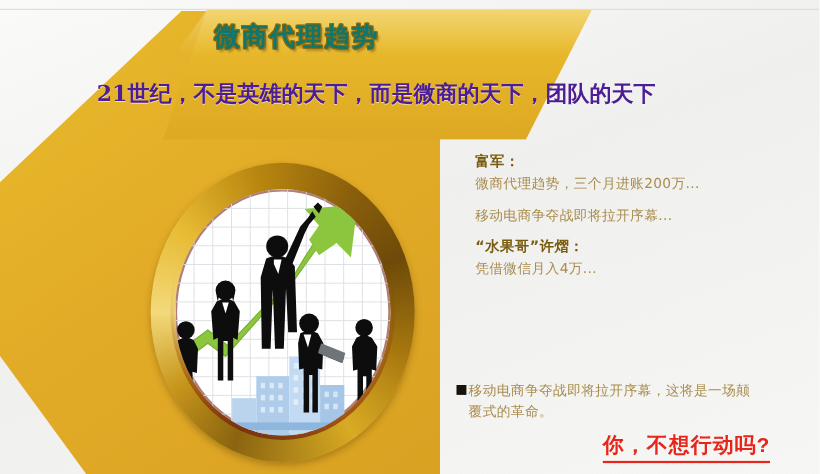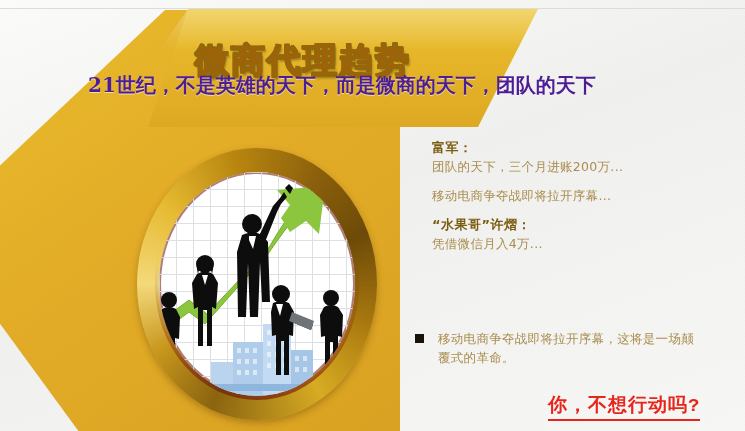--- a/index.html
+++ b/index.html
@@ -61,32 +61,31 @@
     background: linear-gradient(180deg, rgba(255,255,255,.28), rgba(255,255,255,0));
     clip-path: polygon(40px 0px, 390px 0px, 375px 40px, 12px 40px);
   }
 
   
   .main-title {
     position: absolute;
     left: 195px; top: 18px;
     width: 300px;
     font-family: "DejaVu Sans", "Liberation Sans", sans-serif;
-    font-size: 34px;
+    font-size: 23px;
     font-weight: bold;
     letter-spacing: 2px;
-    color: #a16207;
+    color: #0f766e;
     text-shadow:
        1px 0 0 #8a6b10, -1px 0 0 #8a6b10,
        0 1px 0 #8a6b10, 0 -1px 0 #8a6b10,
        1px 1px 0 #8a6b10, -1px -1px 0 #8a6b10,
        1px -1px 0 #8a6b10, -1px 1px 0 #8a6b10,
        2px 3px 2px rgba(90,65,5,.45);
     white-space: nowrap;
-    margin-top: 20px;
   }
   .sub-title {
     position: absolute;
     left: 88px; top: 72px;
     font-family: "DejaVu Serif", "Liberation Serif", serif;
     font-size: 20px;
     font-weight: bold;
     color: #4c1d95;
     letter-spacing: 0px;
     white-space: nowrap;
@@ -154,24 +153,24 @@
   }
   .story-desc {
     font-family: "DejaVu Sans", "Liberation Sans", sans-serif;
     font-size: 12.5px;
     color: #a98c4d;
     line-height: 20px;
     letter-spacing: .3px;
   }
   .note-row {
     position: absolute;
-    left: 415px; top: 329px;
+    left: 415px; top: 345px;
     width: 320px;
     display: flex;
-    gap: 14px;
+    gap: 2px;
     align-items: flex-start;
   }
   .note-bullet {
     flex: 0 0 auto;
     width: 9px; height: 9px;
     background: #17130b;
     margin-top: 5px;
   }
   .note-text {
     font-family: "DejaVu Sans", "Liberation Sans", sans-serif;
@@ -298,21 +297,21 @@
             <path d="M165 135 q7 -4 14 0 l5 8 l-1 22 l-4 -1 l0 38 l-5 0 l0 -32 l-3 0 l0 32 l-5 0 l0 -38 l-4 1 l-1 -22 Z"></path>
           </g>
         </g>
       </svg>
     </div>
   </div>
 
   <div class="text-col">
     <div class="story">
       <div class="story-name">富军：</div>
-      <div class="story-desc">团队的天下，三个月进账200万...</div>
+      <div class="story-desc">微商代理趋势，三个月进账200万...</div>
     </div>
     <div class="story">
       <div class="story-desc">移动电商争夺战即将拉开序幕...</div>
     </div>
     <div class="story">
       <div class="story-name">“水果哥”许熠：</div>
       <div class="story-desc">凭借微信月入4万...</div>
     </div>
   </div>
 

